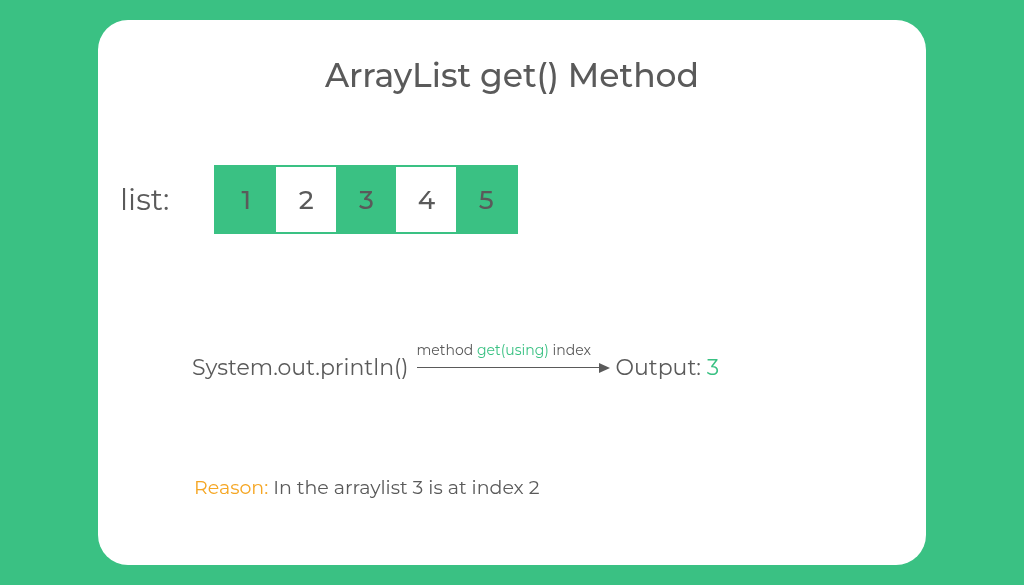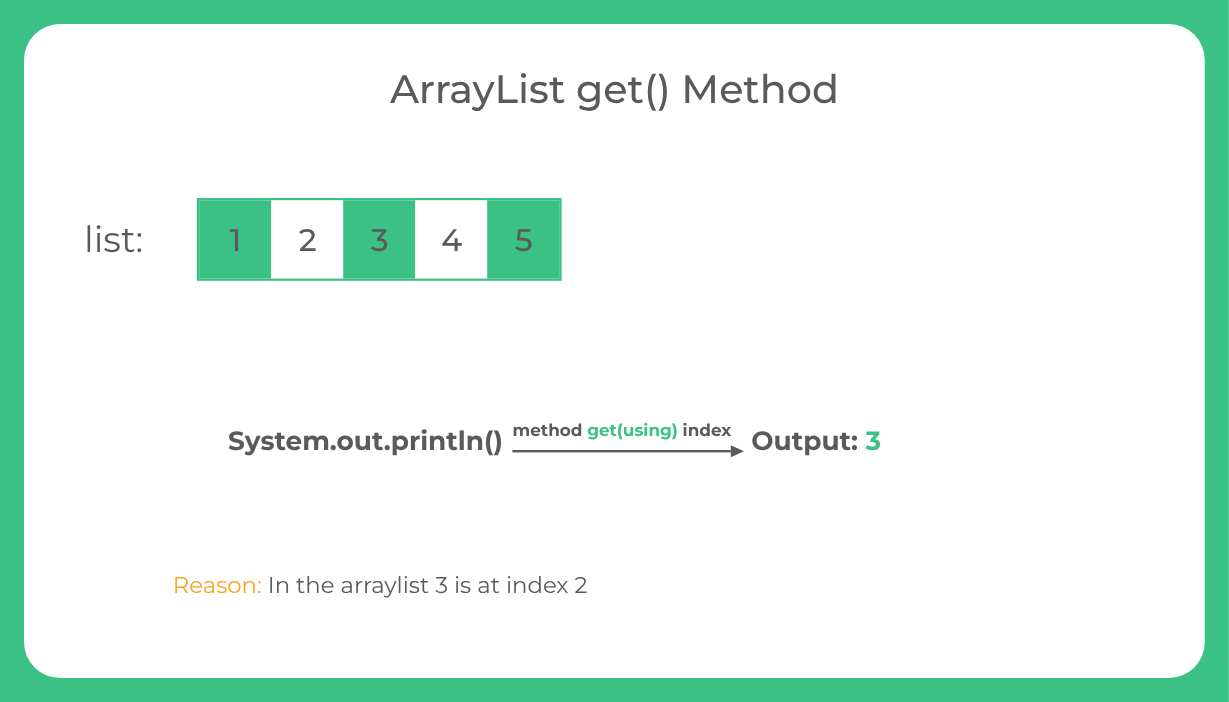--- a/index.html
+++ b/index.html
@@ -12,25 +12,25 @@
       font-family: Montserrat, 'Segoe UI', -apple-system, sans-serif;
       width: 1024px;
       height: 585px;
       background: #3ac183;
       display: flex;
       align-items: center;
       justify-content: center;
     }
     
     .card {
-      width: 984px;
+      width: 828px;
       height: 545px;
       background: #ffffff;
       border-radius: 30px;
-      padding: 35px 50px;
+      padding: 35px 22px;
       position: relative;
     }
     
     .title {
       text-align: center;
       font-size: 33px;
       color: #5a5a5a;
       font-weight: 500;
       margin-bottom: 70px;
     }
@@ -67,26 +67,25 @@
     .cell.green {
       background: #3ac183;
     }
     
     .cell.white {
       background: #ffffff;
     }
     
     .code-line {
       display: flex;
-      align-items: flex-end;
-      margin-left: 120px;
+      align-items: center;
+      margin-left: 72px;
       font-size: 22px;
       color: #5a5a5a;
       position: relative;
-      font-weight: bold;
     }
     
     .code-text {
       display: flex;
       align-items: baseline;
     }
     
     .green-text {
       color: #3ac183;
     }

